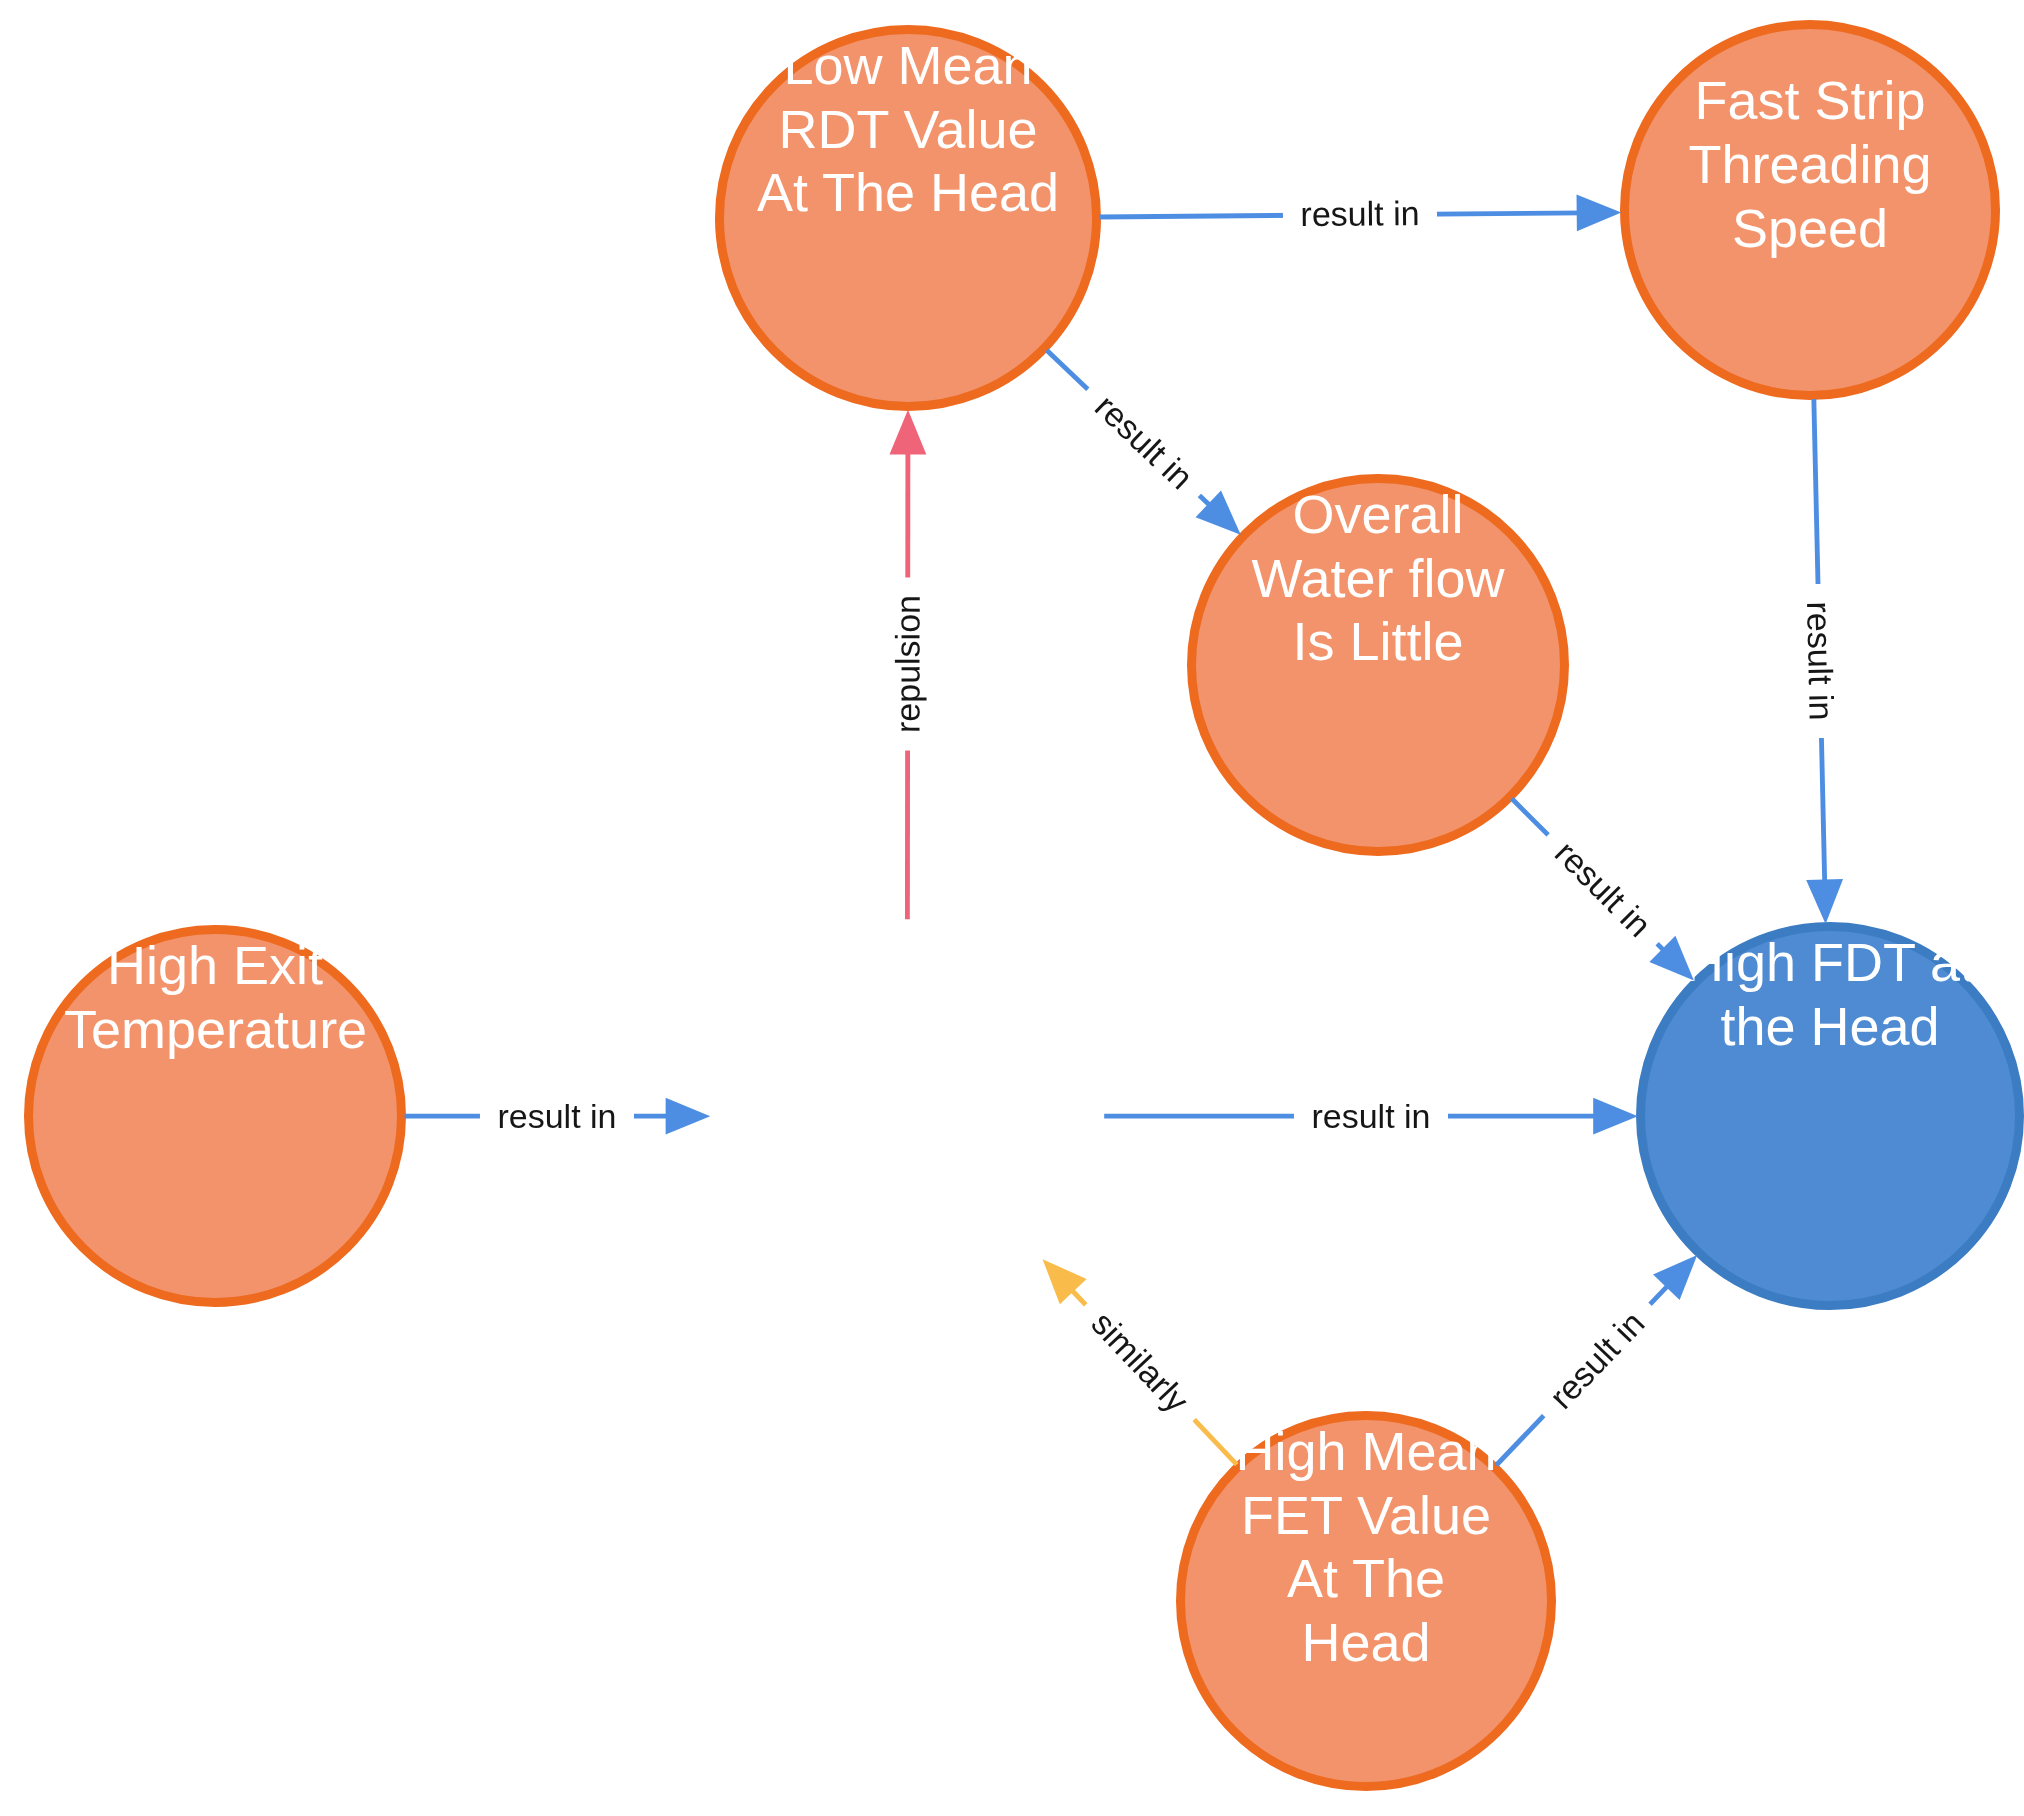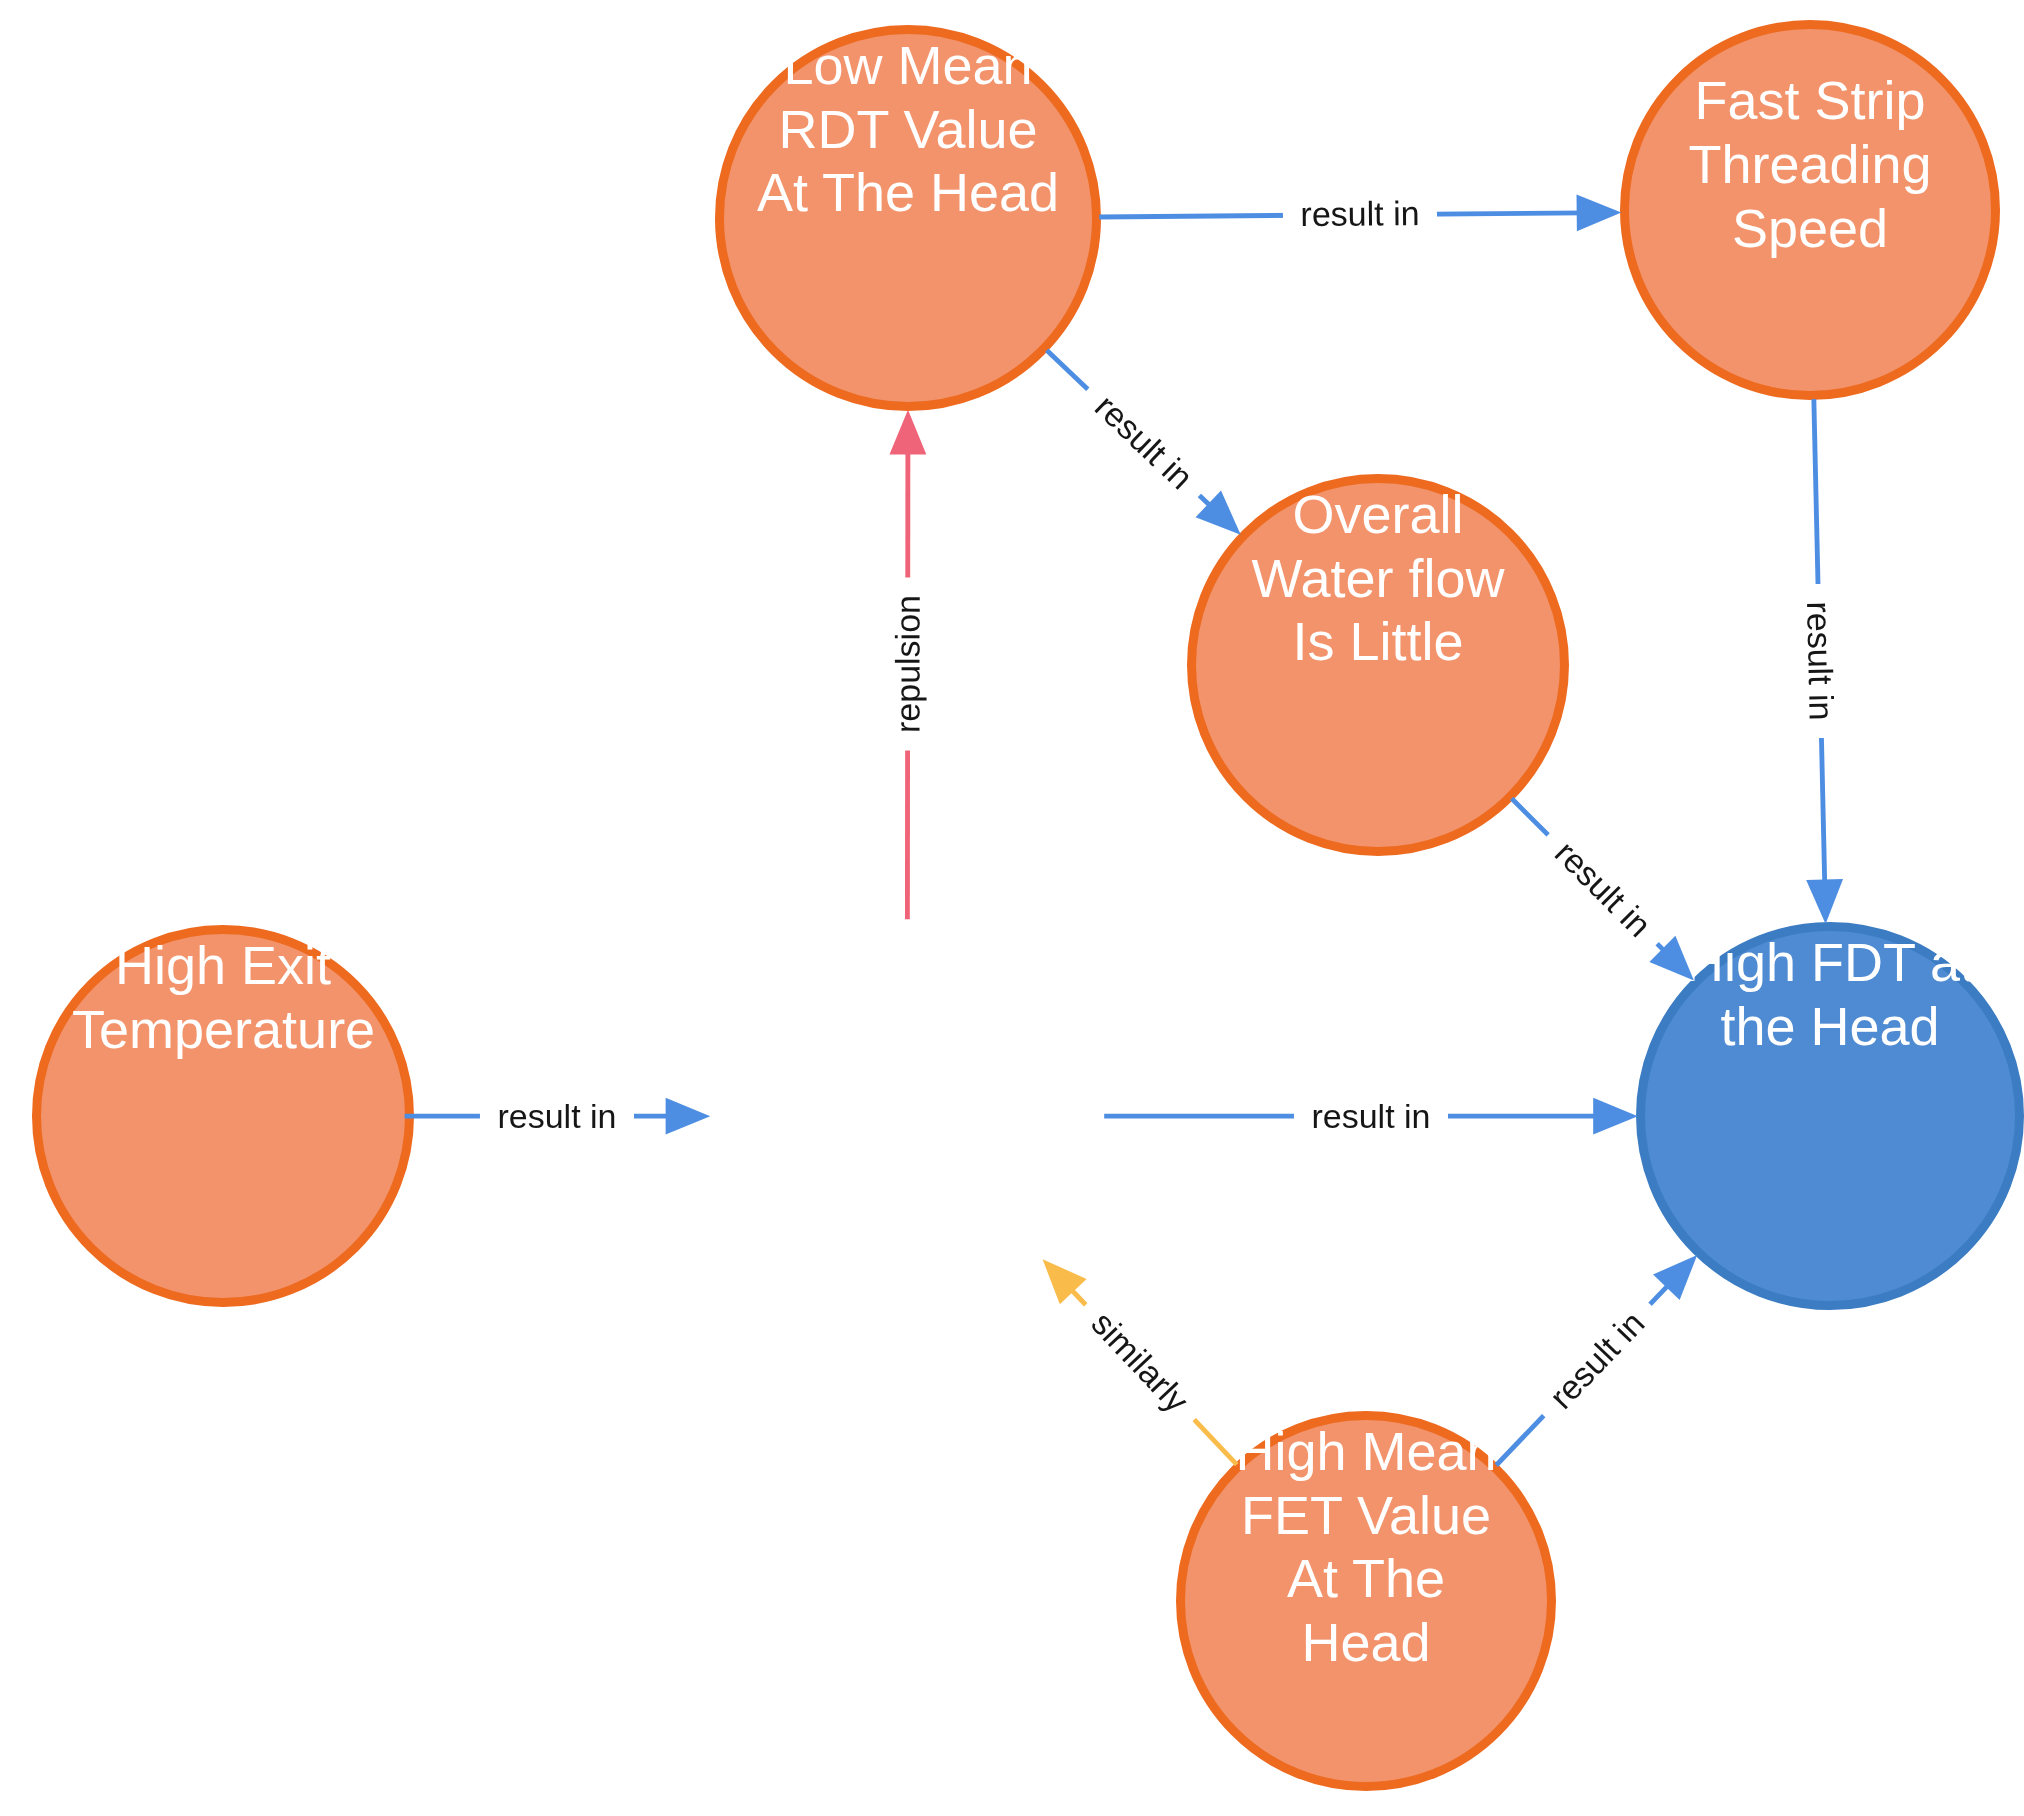--- a/index.html
+++ b/index.html
@@ -46,21 +46,21 @@
   <div class="nodes-layer">
       <div class="node" style="left: 715px; top: 25px; width: 386px; height: 386px; background: rgb(242, 147, 107); border-color: rgb(237, 106, 31);">
         <span class="node-label" style="max-width: 305px;">Low Mean RDT Value At The Head</span>
       </div>
       <div class="node" style="left: 1620px; top: 20.4px; width: 380px; height: 380px; background: rgb(242, 147, 107); border-color: rgb(237, 106, 31);">
         <span class="node-label" style="max-width: 301px; margin-top: 40px;">Fast Strip Threading Speed</span>
       </div>
       <div class="node" style="left: 1187px; top: 474px; width: 382px; height: 382px; background: rgb(242, 147, 107); border-color: rgb(237, 106, 31);">
         <span class="node-label" style="max-width: 302px;">Overall Water flow Is Little</span>
       </div>
-      <div class="node" style="left: 32px; top: 925px; width: 382px; height: 382px; background: rgb(242, 147, 107); border-color: rgb(237, 106, 31);">
+      <div class="node" style="left: 24px; top: 925px; width: 382px; height: 382px; background: rgb(242, 147, 107); border-color: rgb(237, 106, 31);">
         <span class="node-label" style="max-width: 302px;">High Exit Temperature</span>
       </div>
       <div class="node" style="left: 1176px; top: 1411px; width: 380px; height: 380px; background: rgb(242, 147, 107); border-color: rgb(237, 106, 31);">
         <span class="node-label" style="max-width: 301px;">High Mean FET Value At The Head</span>
       </div>
       <div class="node" style="left: 1636px; top: 922px; width: 388px; height: 388px; background: rgb(78, 139, 210); border-color: rgb(60, 124, 194);">
         <span class="node-label" style="max-width: 307px;">High FDT at the Head</span>
       </div>
     </div>
   <svg class="edges-layer" width="2024" height="1817" viewBox="0 0 2086 1872">

